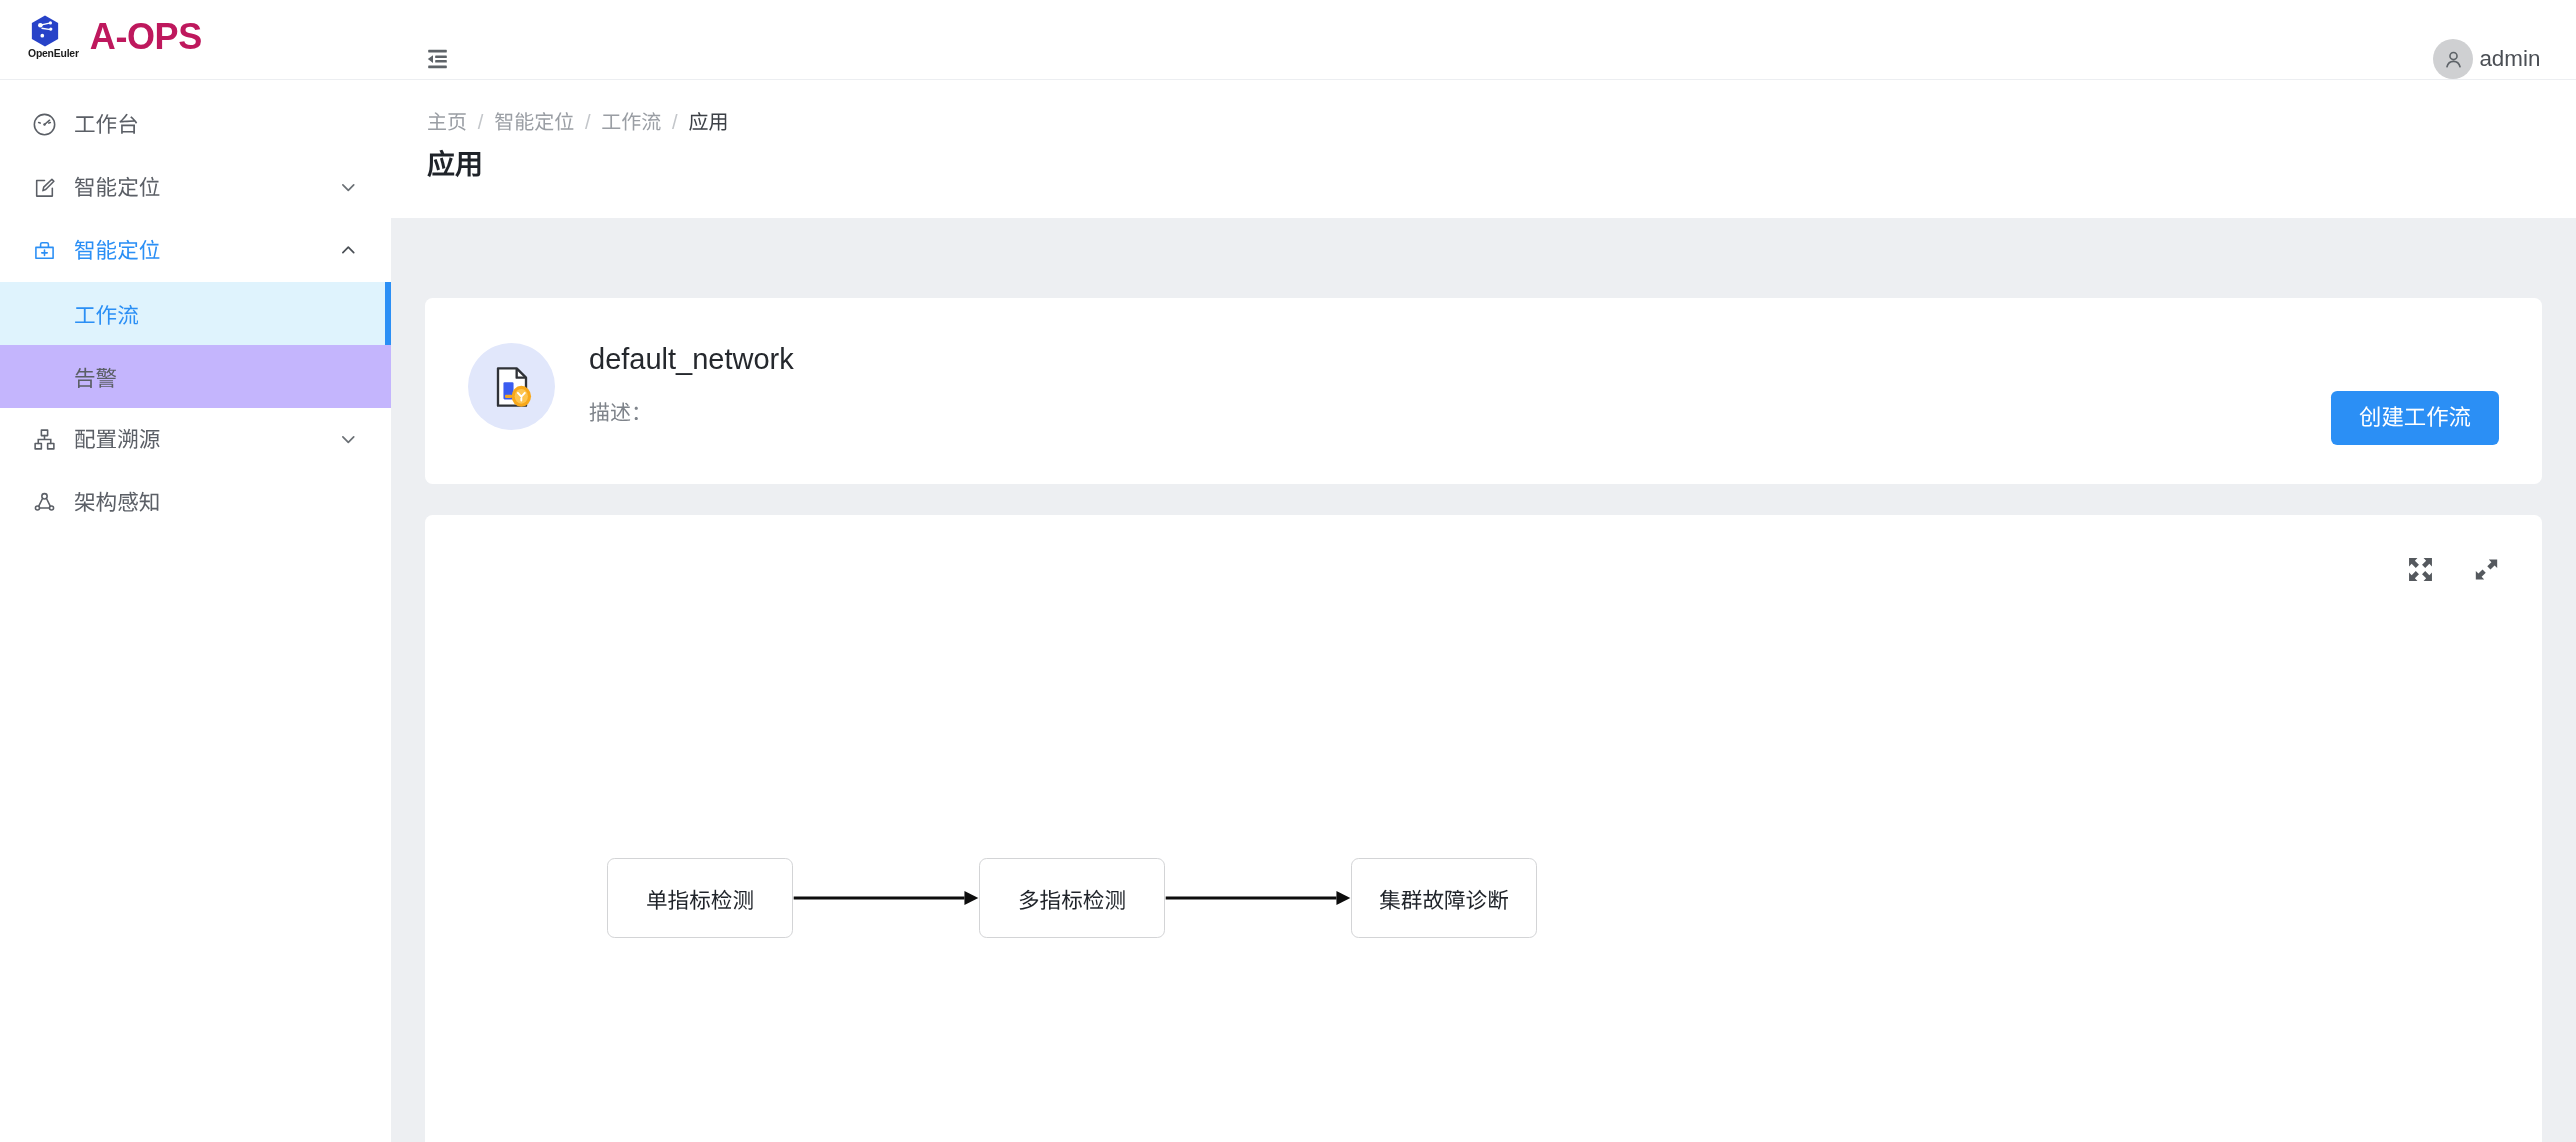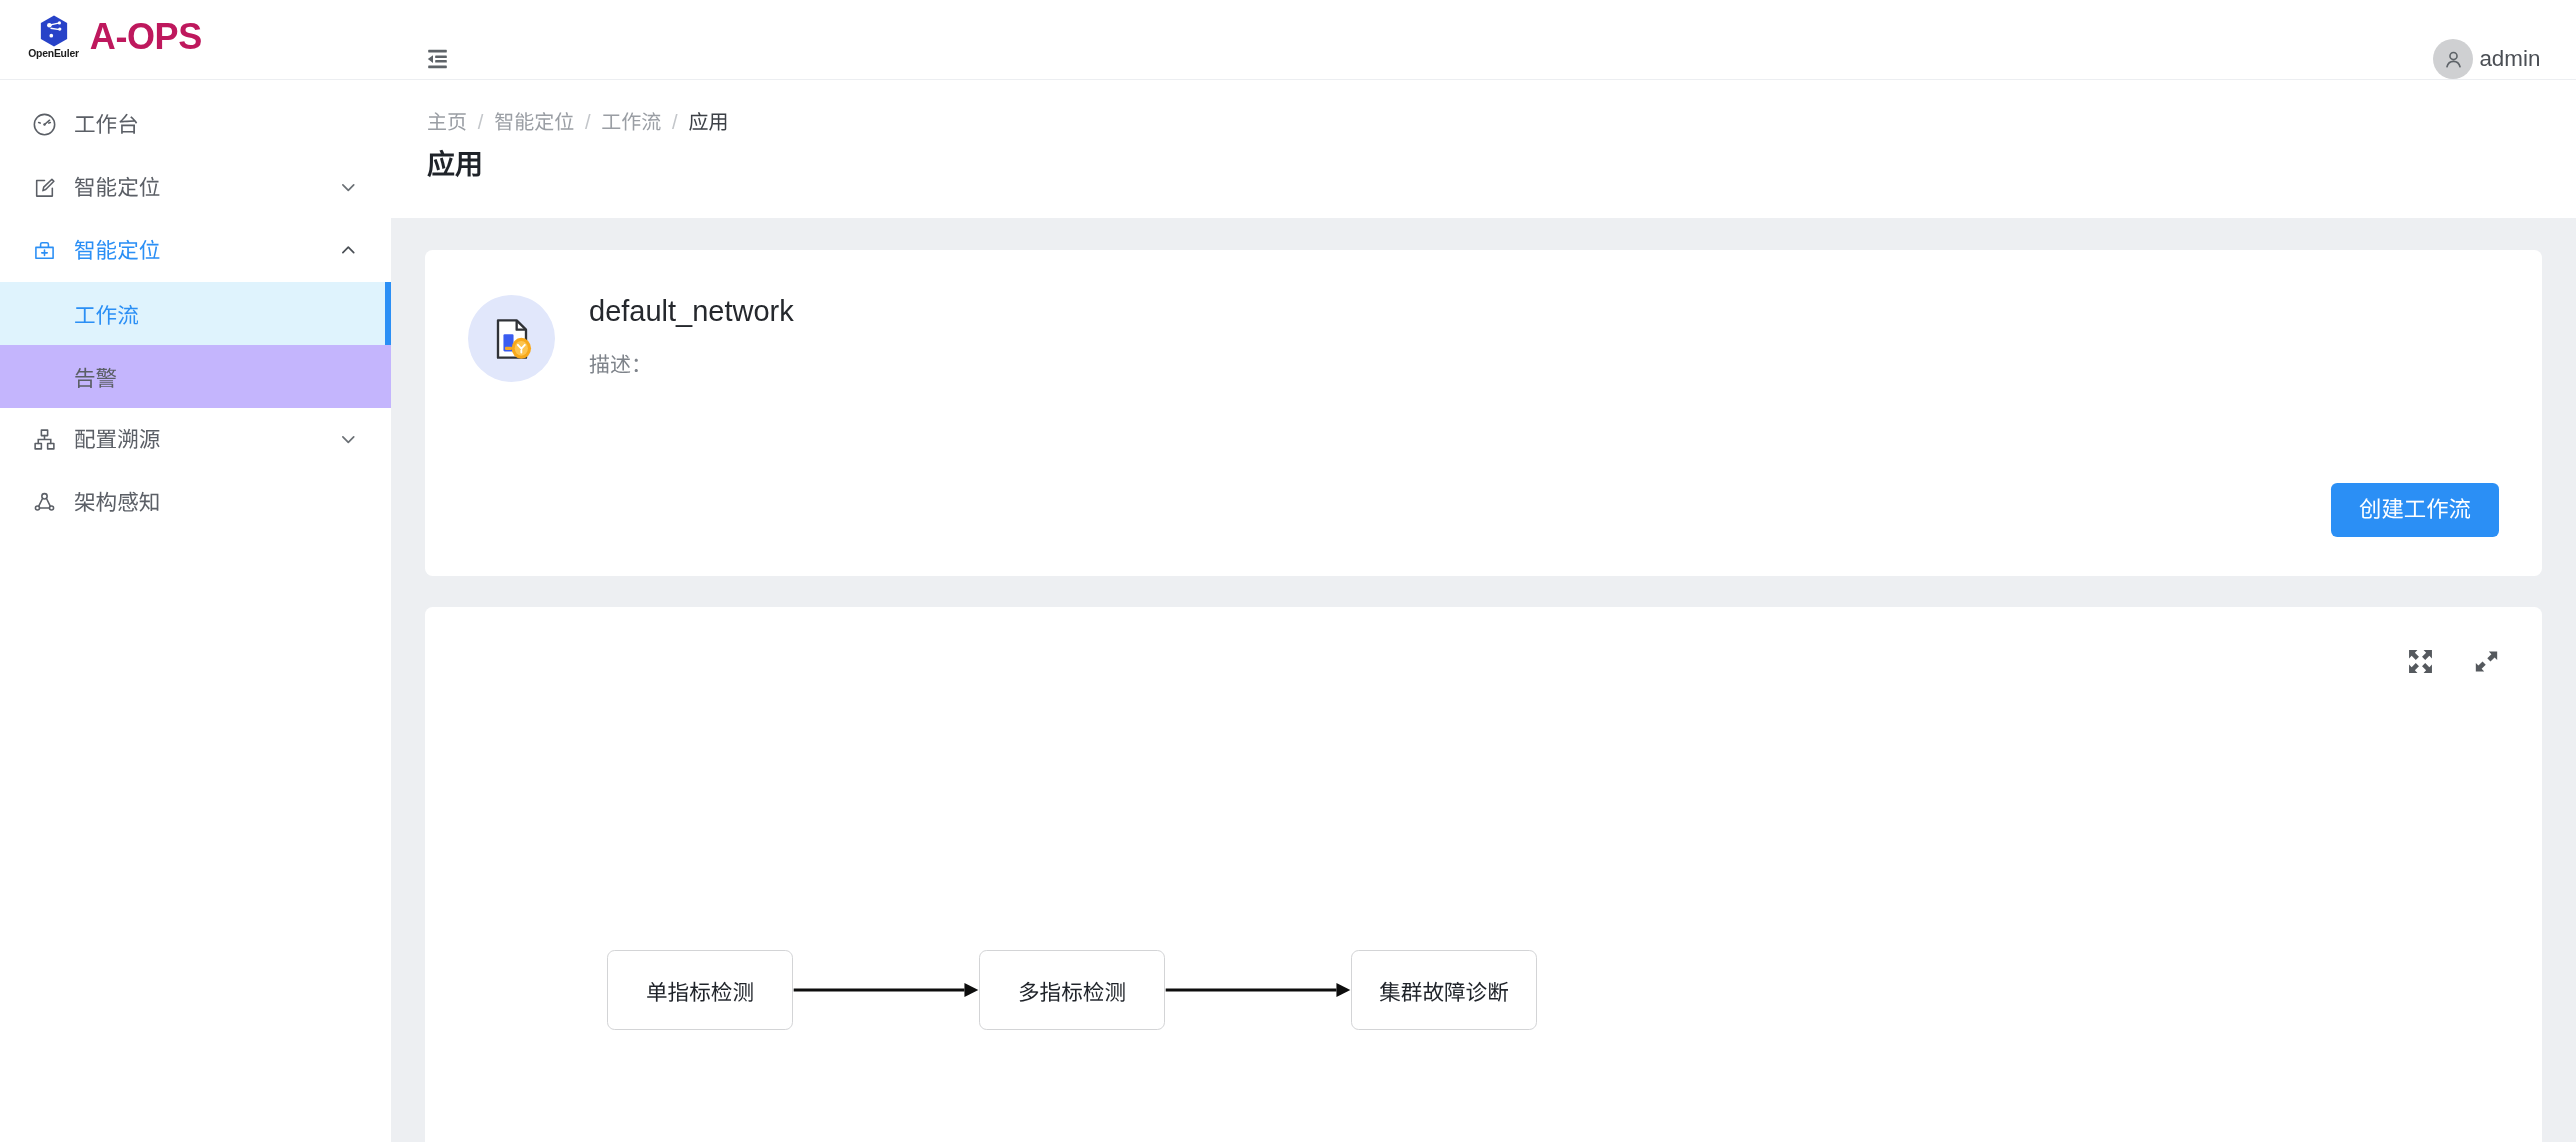--- a/index.html
+++ b/index.html
@@ -39,21 +39,20 @@
     border-bottom: 1.5px solid #eceef1;
     background: #fff;
   }
   .brand-logo {
     width: 51px;
     height: 51px;
     position: relative;
     flex: 0 0 51px;
     display: flex;
     flex-direction: column;
-    align-items: center;
     justify-content: flex-start;
   }
   .brand-logo svg { display: block; }
   .brand-logo-text {
     font-size: 10.4px;
     font-weight: 700;
     color: #1c1c1c;
     letter-spacing: -0.2px;
     margin-top: 0.8px;
     line-height: 1;
@@ -202,25 +201,26 @@
     overflow: hidden;
   }
 
   .card {
     background: #ffffff;
     border-radius: 7.7px;
   }
 
   
   .card-info {
-    height: 326px;
+    height: 186px;
     position: relative;
     padding: 39px 43px 0 43px;
     display: flex;
     align-items: flex-start;
+    margin-top: 48px;
   }
   .app-icon {
     width: 87px; height: 87px;
     border-radius: 50%;
     background: #e1e7fb;
     flex: 0 0 87px;
     display: flex; align-items: center; justify-content: center;
     margin-top: 6.2px;
   }
   .info-text { margin-left: 34px; padding-top: 7.7px; }

